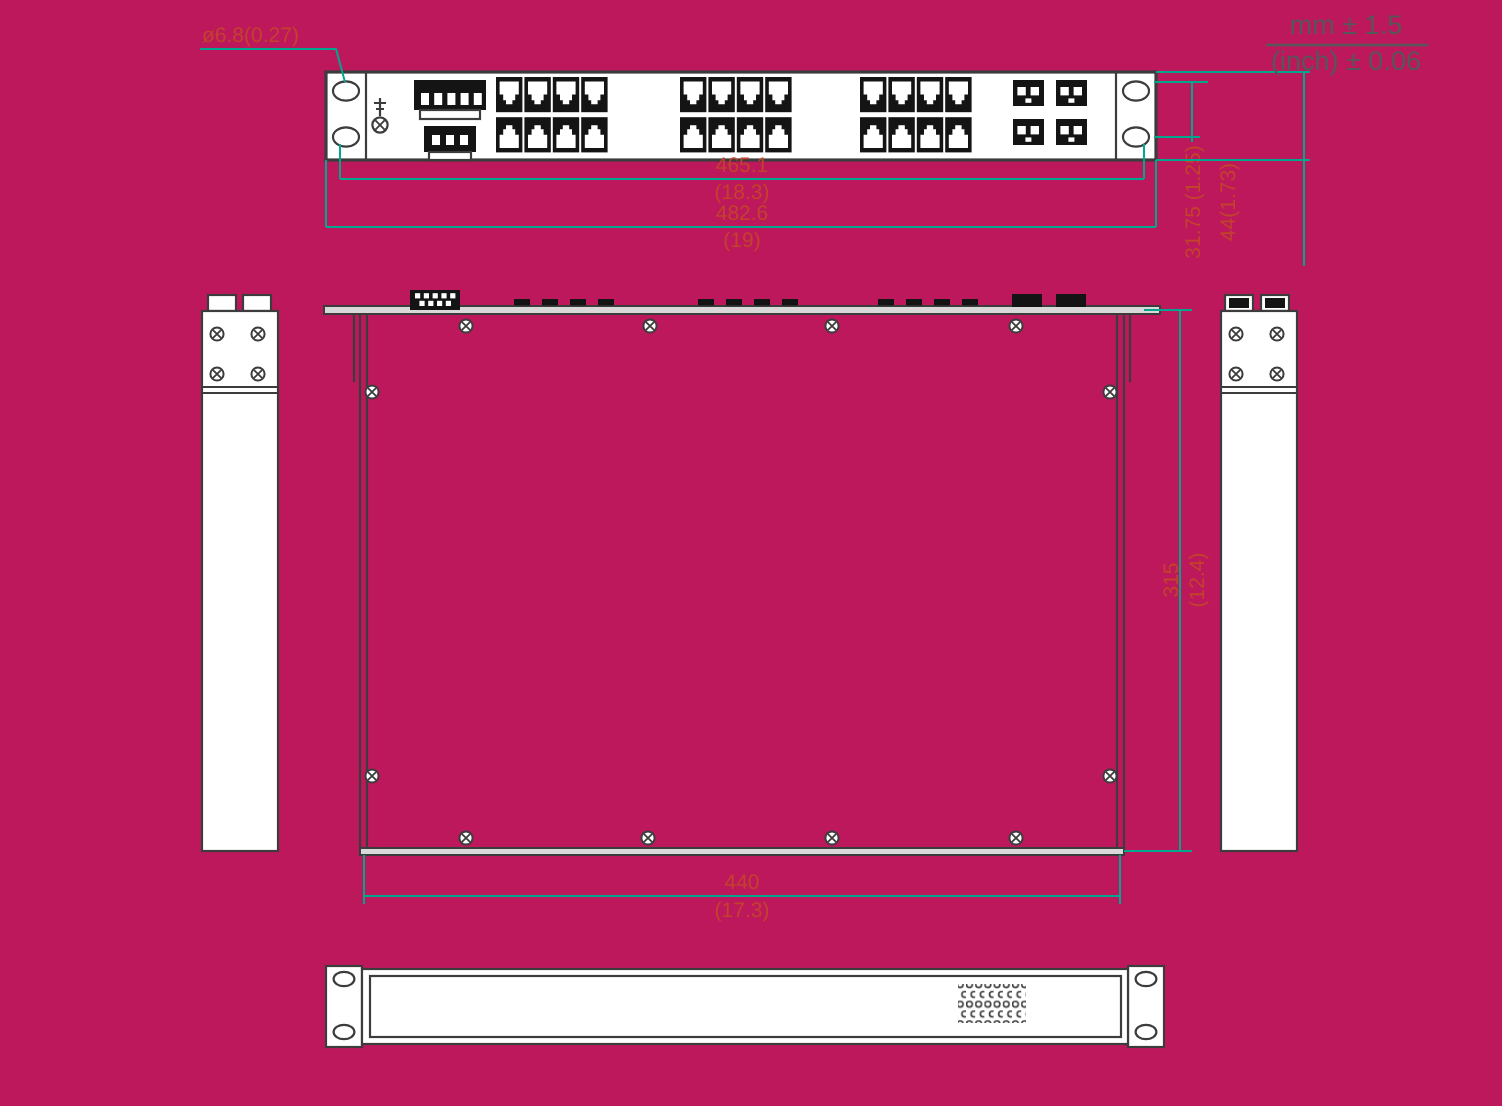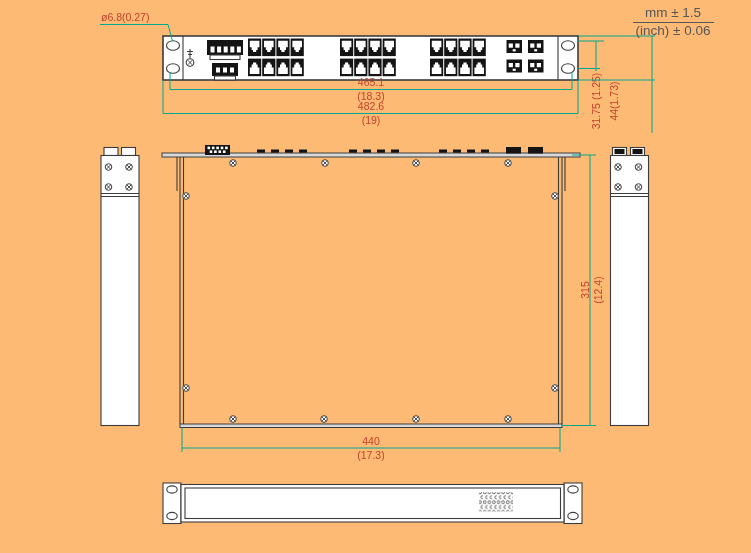--- a/index.html
+++ b/index.html
@@ -3,21 +3,21 @@
 <meta charset="utf-8">
 <style>
   :root{
     --dimension-line:#00a78f;
     --dimension-text:#c2422c;
     --drawing-line:#3c3c3c;
     --note-text:#565759;
     --port-fill:#141414;
   }
   html,body{margin:0;padding:0;background:#ffffff;}
-  .stage{width:751px;height:553px;position:relative;background:#fdba74;}
+  .stage{width:751px;height:553px;position:relative;background:#be185d;}
   svg{display:block;}
   .ln{stroke:var(--drawing-line);fill:none;stroke-width:1.1;}
   .ln2{stroke:var(--drawing-line);fill:#fff;stroke-width:1.6;}
   .lnf{stroke:var(--drawing-line);fill:#fff;stroke-width:1.1;}
   .band{fill:#d9d9d9;stroke:var(--drawing-line);stroke-width:1;}
   .dark{fill:var(--port-fill);stroke:none;}
   .wht{fill:#fff;stroke:none;}
   .dim{stroke:var(--dimension-line);fill:none;stroke-width:1;}
   .dimtxt{fill:var(--dimension-text);font:10.5px "Liberation Sans", sans-serif;}
   .note{fill:var(--note-text);font:13.5px "Liberation Sans", sans-serif;}

